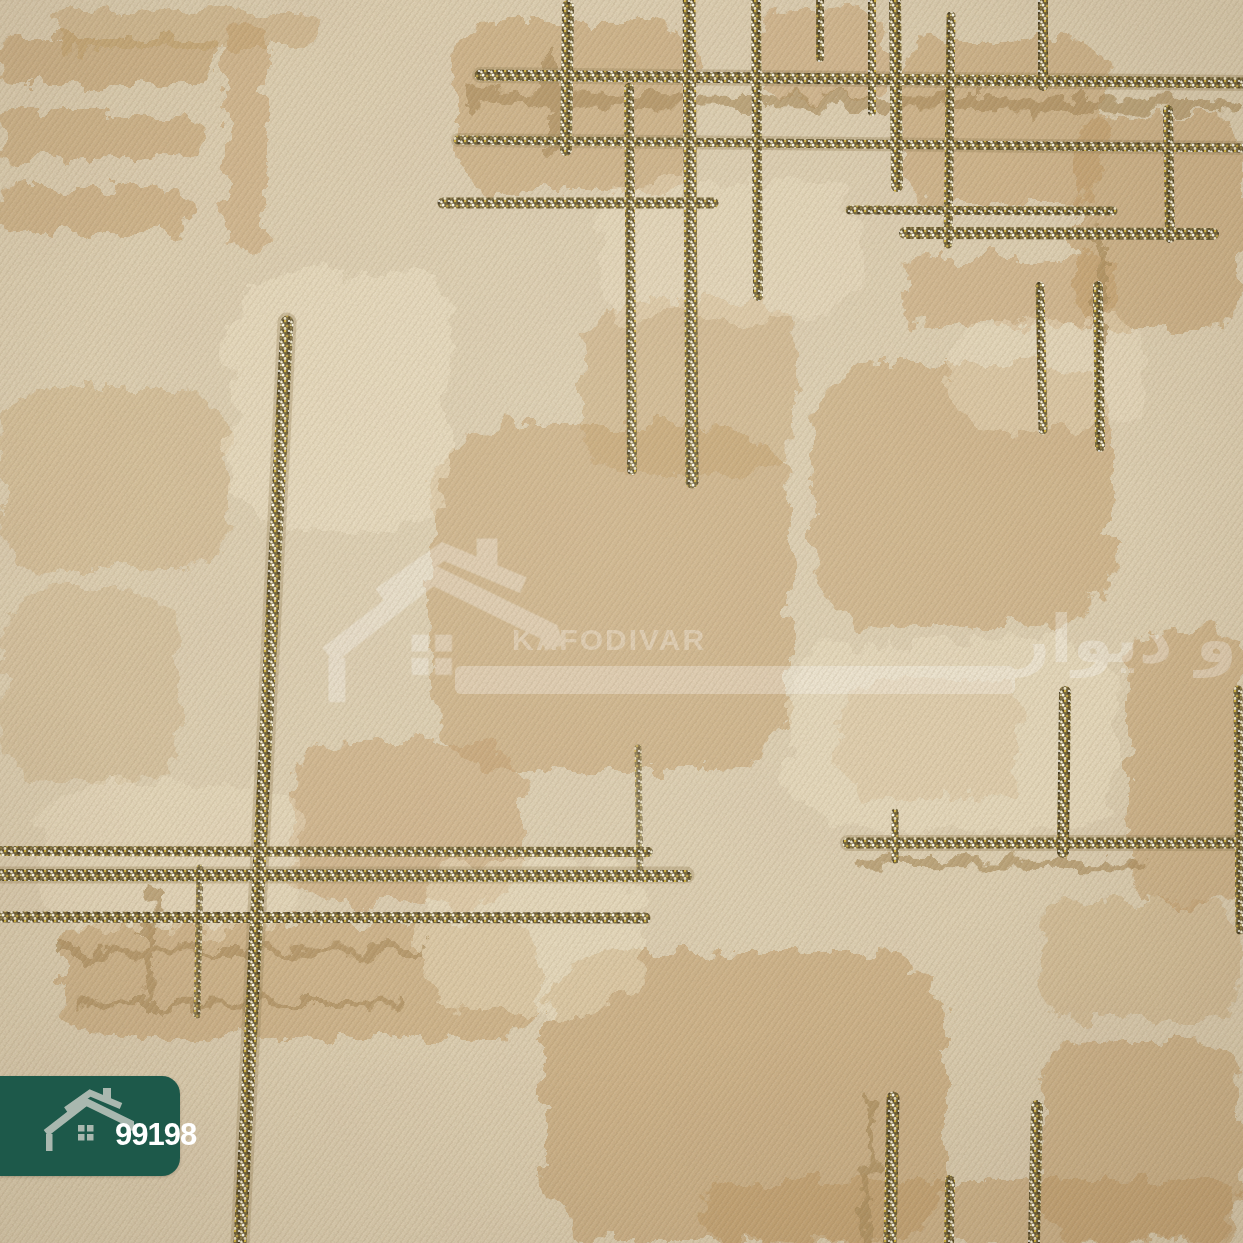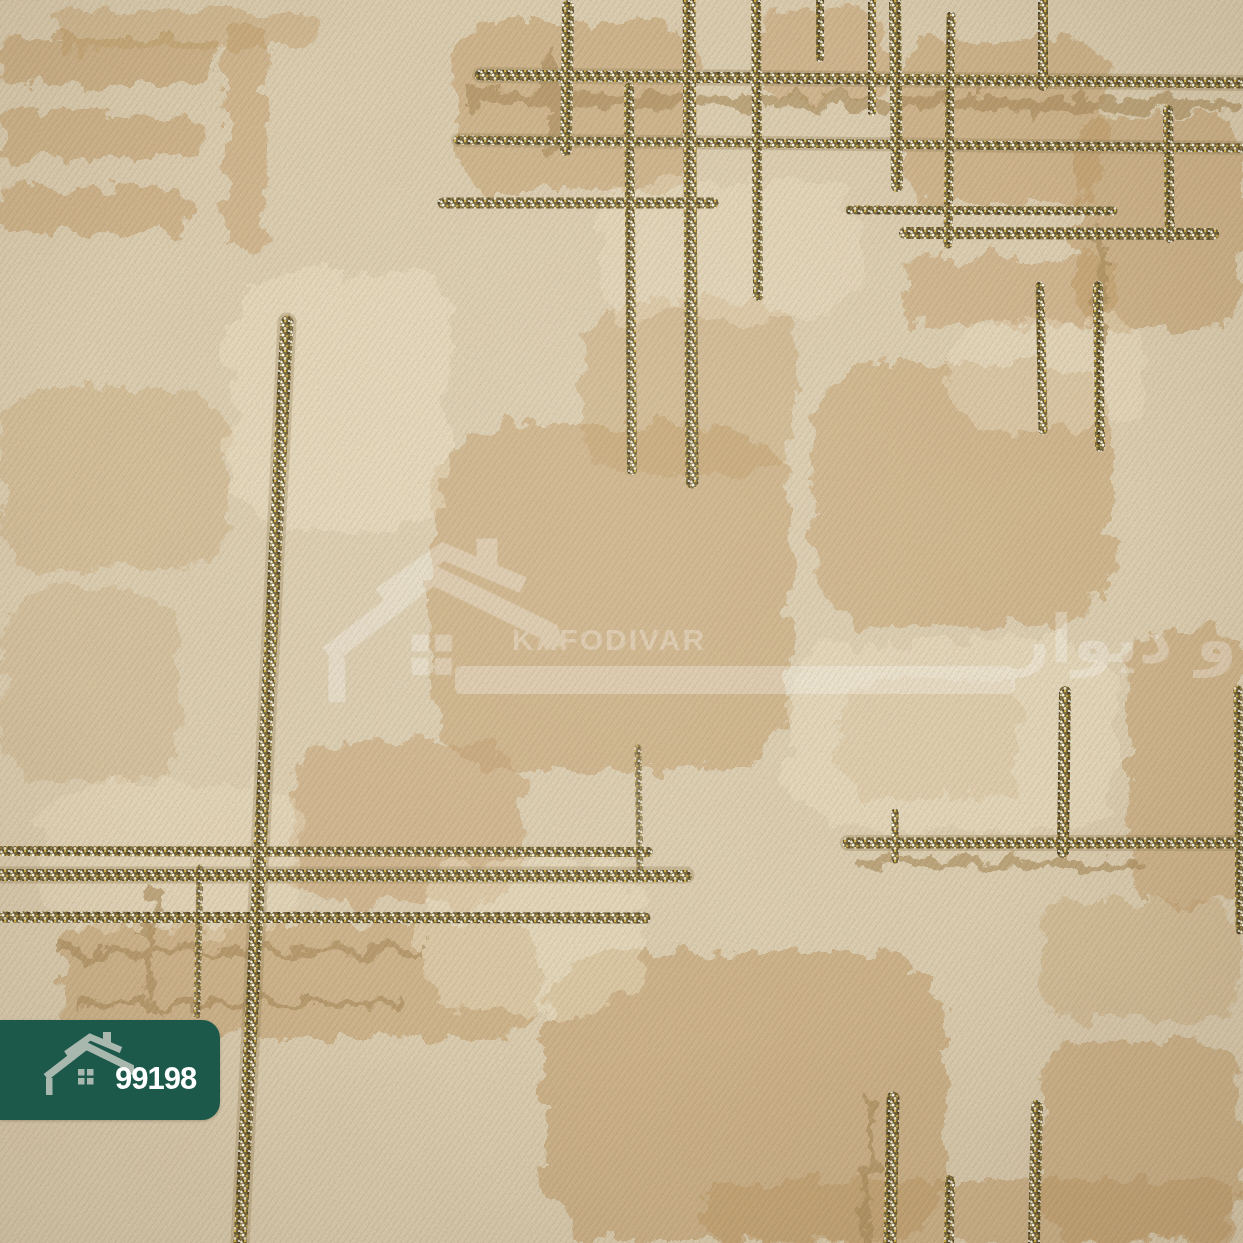--- a/index.html
+++ b/index.html
@@ -17,21 +17,21 @@
         rgba(120,94,58,0.07) 0px, rgba(120,94,58,0.07) 1.6px,
         rgba(255,250,238,0.05) 1.6px, rgba(255,250,238,0.05) 3.2px,
         rgba(0,0,0,0) 3.2px, rgba(0,0,0,0) 5.2px);
   }
   #vignette{
     position:absolute;left:0;top:0;width:100%;height:100%;pointer-events:none;
     background:radial-gradient(circle at 48% 42%, rgba(255,250,235,0.10) 0%, rgba(0,0,0,0) 55%, rgba(92,70,40,0.14) 100%);
   }
   
   #badge{
-    position:absolute;left:0;top:1020px;width:220px;height:100px;
+    position:absolute;left:0;top:1076px;width:180px;height:100px;
     background:#1d594a;border-radius:0 18px 18px 0;
     box-shadow:0 1px 3px rgba(40,30,15,0.25);
     text-align:right;
   }
   #badge .badge-icon{position:absolute;left:42px;top:8px;color:#a9b8af;}
   #badge .badge-code{
     position:absolute;left:115px;top:43px;
     color:#ffffff;font-weight:bold;font-size:31px;line-height:1;letter-spacing:-1px;
     font-family:"Liberation Sans",sans-serif;
   }

